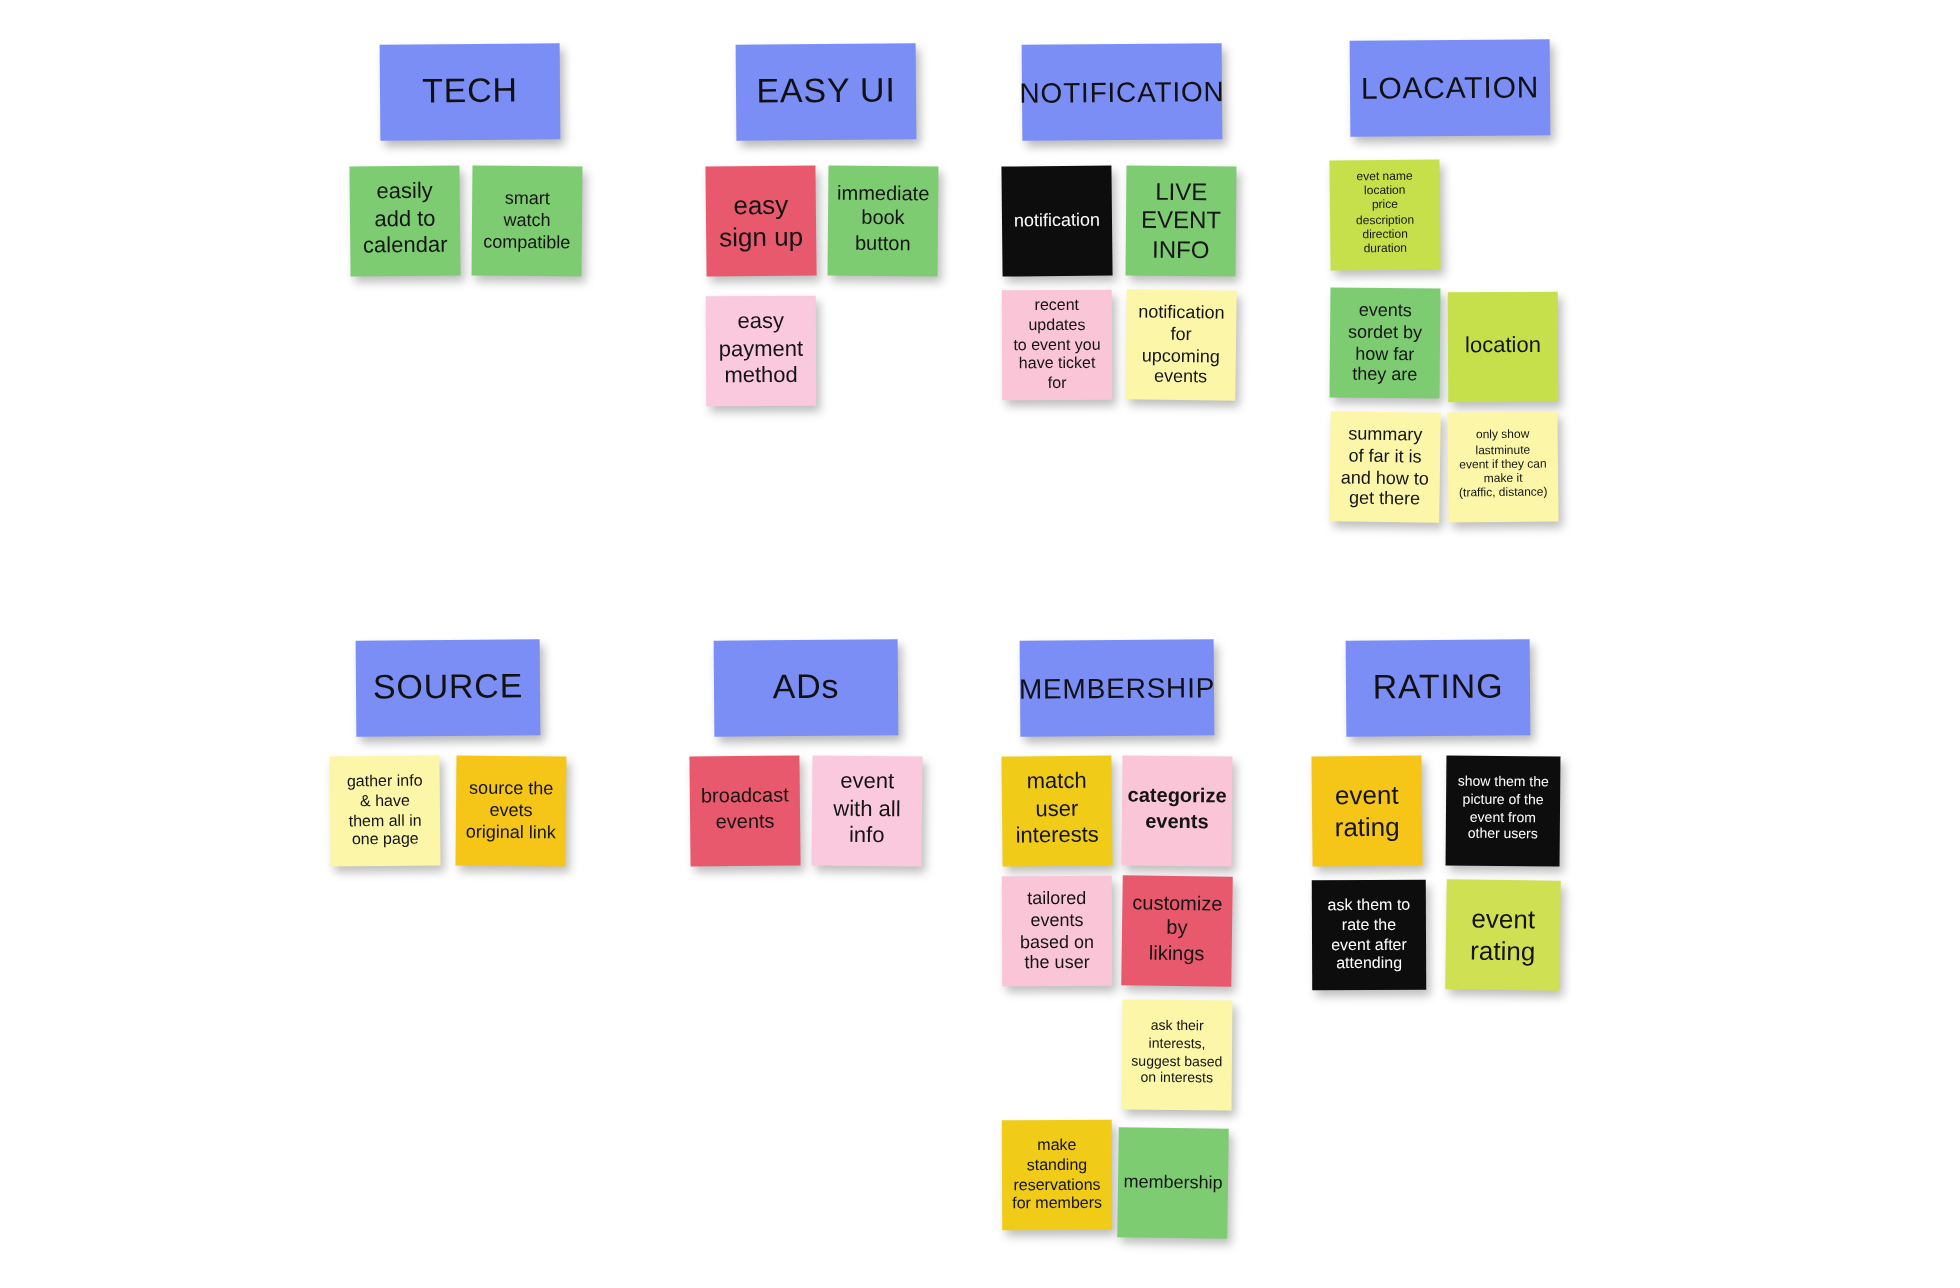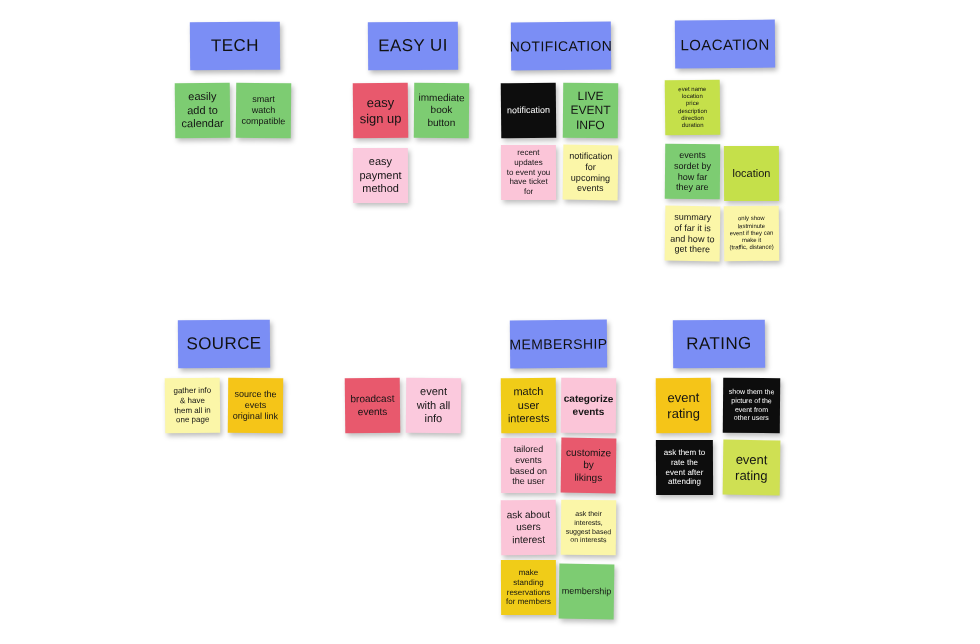--- a/index.html
+++ b/index.html
@@ -138,20 +138,23 @@
       </div>
       <div class="note rot-a" style="pointer-events: auto; left: 165px; top: 378px; width: 55px; height: 55px; background: rgb(251, 246, 168); color: rgb(20, 20, 20); font-size: 8px;"><span>gather info
 &amp; have
 them all in
 one page</span></div>
       <div class="note rot-b" style="pointer-events: auto; left: 228px; top: 378px; width: 55px; height: 55px; background: rgb(245, 197, 24); color: rgb(20, 20, 20); font-size: 9px;"><span>source the
 evets
 original link</span></div>
     </div>
     <div class="group" style="left: 0px; top: 0px; width: 980px; height: 644px; pointer-events: none;">
+      <div class="header-note" style="pointer-events: auto; left: 357px; top: 320px; width: 92px; height: 48px; background: rgb(123, 142, 245); font-size: 17px;">
+        <span>ADs</span>
+      </div>
       <div class="note rot-a" style="pointer-events: auto; left: 345px; top: 378px; width: 55px; height: 55px; background: rgb(232, 89, 109); color: rgb(20, 20, 20); font-size: 10px;"><span>broadcast
 events</span></div>
       <div class="note rot-b" style="pointer-events: auto; left: 406px; top: 378px; width: 55px; height: 55px; background: rgb(251, 201, 221); color: rgb(20, 20, 20); font-size: 11px;"><span>event
 with all
 info</span></div>
     </div>
     <div class="group" style="left: 0px; top: 0px; width: 980px; height: 644px; pointer-events: none;">
       <div class="header-note" style="pointer-events: auto; left: 510px; top: 320px; width: 97px; height: 48px; background: rgb(123, 142, 245); font-size: 14px;">
         <span>MEMBERSHIP</span>
       </div>
@@ -160,23 +163,20 @@
 interests</span></div>
       <div class="note rot-b" style="pointer-events: auto; left: 561px; top: 378px; width: 55px; height: 55px; background: rgb(251, 197, 216); color: rgb(20, 20, 20); font-size: 10px; font-weight: bold;"><span>categorize
 events</span></div>
       <div class="note rot-c" style="pointer-events: auto; left: 501px; top: 438px; width: 55px; height: 55px; background: rgb(251, 197, 216); color: rgb(20, 20, 20); font-size: 9px;"><span>tailored
 events
 based on
 the user</span></div>
       <div class="note rot-d" style="pointer-events: auto; left: 561px; top: 438px; width: 55px; height: 55px; background: rgb(232, 89, 109); color: rgb(20, 20, 20); font-size: 10px;"><span>customize
 by
 likings</span></div>
-      <div class="note rot-a" style="pointer-events: auto; left: 501px; top: 500px; width: 55px; height: 55px; background: rgb(251, 197, 216); color: rgb(20, 20, 20); font-size: 10px;"><span>ask about
-users
-interest</span></div>
       <div class="note rot-b" style="pointer-events: auto; left: 561px; top: 500px; width: 55px; height: 55px; background: rgb(251, 246, 168); color: rgb(20, 20, 20); font-size: 7px;"><span>ask their
 interests,
 suggest based
 on interests</span></div>
       <div class="note rot-c" style="pointer-events: auto; left: 501px; top: 560px; width: 55px; height: 55px; background: rgb(240, 204, 24); color: rgb(20, 20, 20); font-size: 8px;"><span>make
 standing
 reservations
 for members</span></div>
       <div class="note rot-d" style="pointer-events: auto; left: 559px; top: 564px; width: 55px; height: 55px; background: rgb(125, 204, 114); color: rgb(20, 20, 20); font-size: 9px;"><span>membership</span></div>
     </div>

